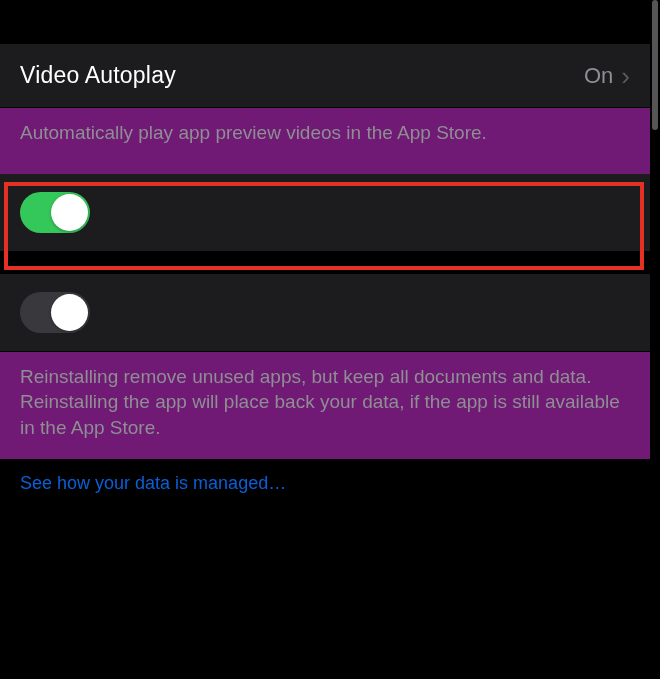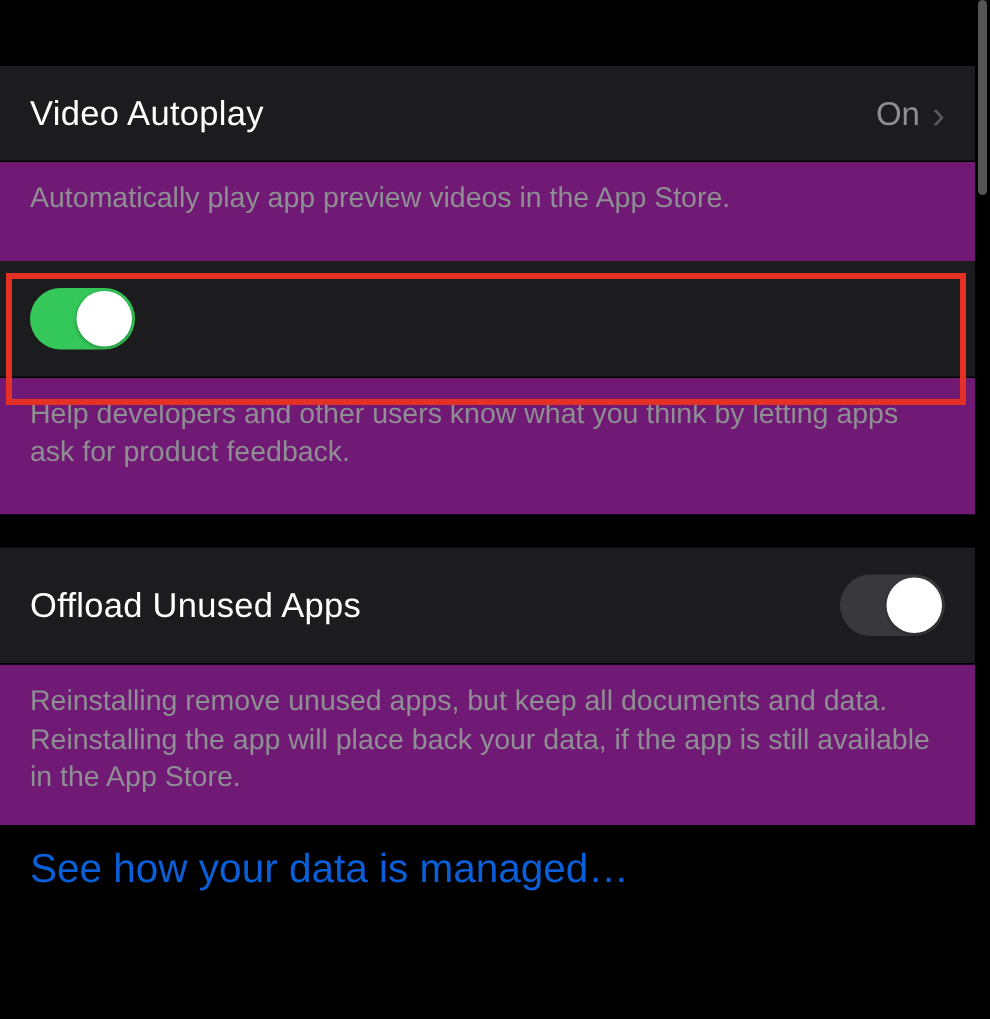--- a/index.html
+++ b/index.html
@@ -107,21 +107,21 @@
       border: 4px solid #e43025;
       pointer-events: none;
       left: 4px;
       width: 640px;
       top: 182px;
       height: 88px;
       z-index: 10;
     }
     .link {
       color: #0a5fd8;
-      font-size: 27px;
+      font-size: 18px;
       padding: 14px 20px 24px 20px;
       background: #000;
     }
     .section-gap {
       height: 22px;
       background: #000;
     }
   </style>
 </head>
 <body>
@@ -139,26 +139,24 @@
   </div>
 
   <div class="description">Automatically play app preview videos in the App Store.</div>
 
   <div class="row">
     <div class="toggle toggle-on">
       <div class="toggle-knob"></div>
     </div>
   </div>
 
-  <div class="description">Help developers and other users know what you think by letting apps ask for product feedback.</div>
 
   <div class="section-gap"></div>
 
   <div class="row">
-    <span class="row-label">Offload Unused Apps</span>
     <div class="toggle toggle-off">
       <div class="toggle-knob"></div>
     </div>
   </div>
 
   <div class="description description-tight">Reinstalling remove unused apps, but keep all documents and data. Reinstalling the app will place back your data, if the app is still available in the App Store.</div>
 
   <div class="link">See how your data is managed…</div>
 
 </div>

